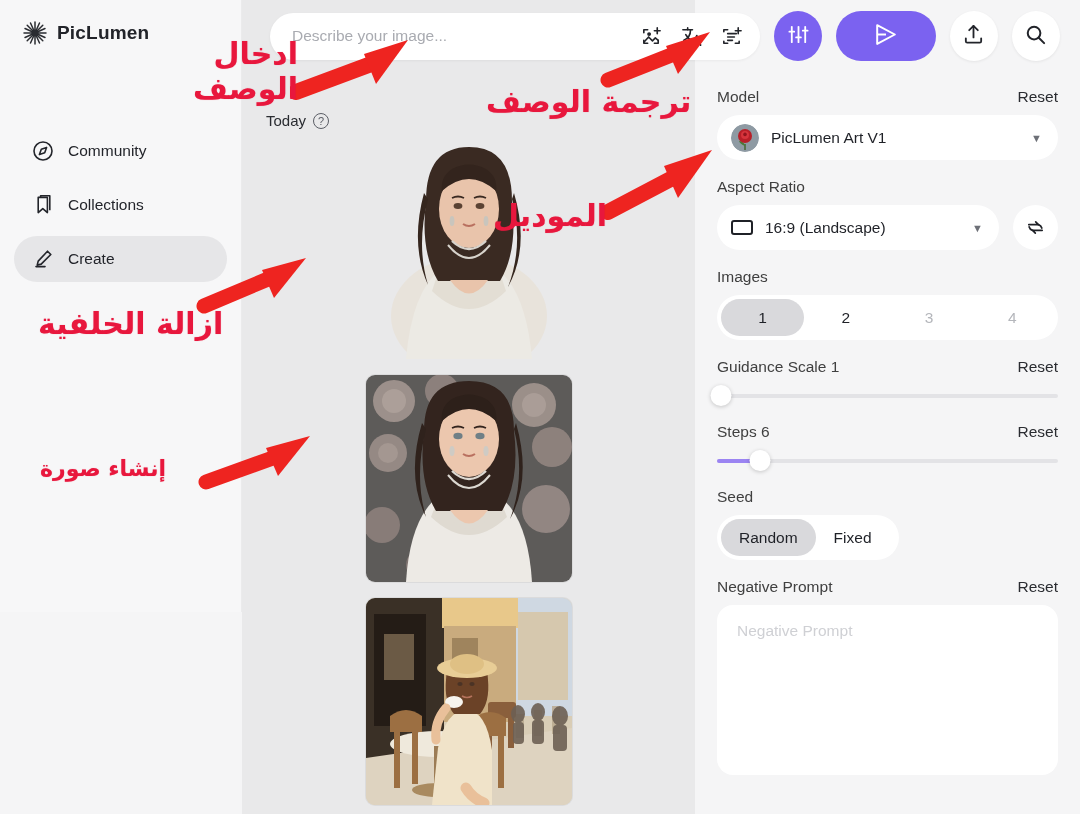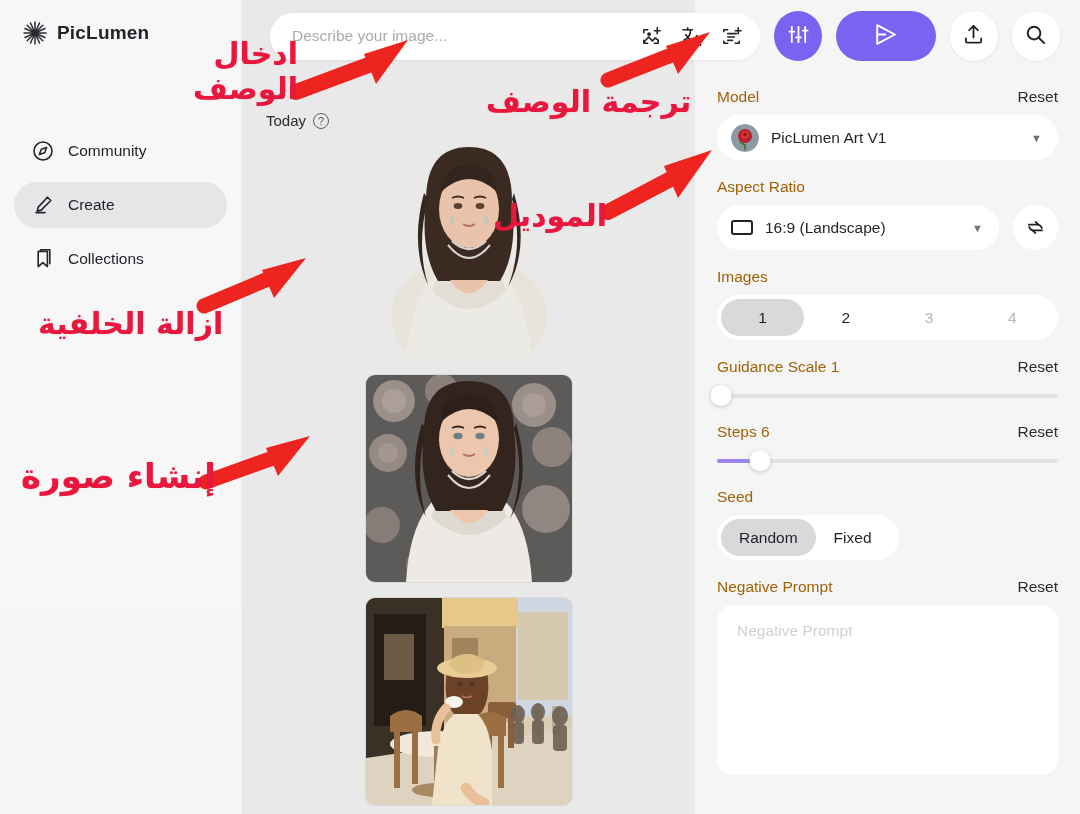--- a/index.html
+++ b/index.html
@@ -84,21 +84,21 @@
 
   
   .panel {
     width: 385px; flex: 0 0 385px; height: 814px; background: #f5f5f6;
     padding: 88px 22px 0 22px; position: relative; z-index: 10;
   }
   .sec-head {
     display: flex; align-items: center; justify-content: space-between;
     margin-bottom: 9px;
   }
-  .sec-label { font-size: 15.5px; color: #a16207; }
+  .sec-label { font-size: 15.5px; color: #404040; }
   .reset { font-size: 15.5px; color: #2a2c31; cursor: pointer; }
 
   .field {
     height: 45px; background: #fff; border-radius: 23px; display: flex;
     align-items: center; padding: 0 16px 0 14px; gap: 12px; cursor: pointer;
   }
   .model-thumb { width: 28px; height: 28px; border-radius: 50%; flex: 0 0 28px; overflow: hidden; }
   .field-text { flex: 1 1 auto; font-size: 15.5px; color: #1f2127; }
   .caret { color: #6d7077; font-size: 11px; }
 
@@ -177,38 +177,38 @@
       <div class="nav-item">
         <span class="nav-ico">
           <svg viewBox="0 0 22 22" width="22" height="22" fill="none" stroke="#23252b" stroke-width="1.6">
             <circle cx="11" cy="11" r="9"></circle>
             <path d="M14.6 7.4 L9.3 9.3 L7.4 14.6 L12.7 12.7 Z" stroke-linejoin="round"></path>
           </svg>
         </span>
         <span>Community</span>
       </div>
 
+      <div class="nav-item">
+        <span class="nav-ico">
+          <svg viewBox="0 0 22 22" width="22" height="22" fill="none" stroke="#23252b" stroke-width="1.6" stroke-linejoin="round">
+            <path d="M6.2 3.4 H15.4 V18.6 L10.8 14.6 L6.2 18.6 Z"></path>
+            <path d="M8.6 3.4 V1.8 H17.8 V16.2"></path>
+          </svg>
+        </span>
+        <span>Collections</span>
+      </div>
+
       <div class="nav-item active">
         <span class="nav-ico">
           <svg viewBox="0 0 22 22" width="22" height="22" fill="none" stroke="#23252b" stroke-width="1.6" stroke-linecap="round" stroke-linejoin="round">
             <path d="M15.5 3.2 L18.8 6.5 L9.2 16.1 L5.2 17.1 L6.2 13.1 Z"></path>
             <path d="M4 18.6 L13 18.6"></path>
           </svg>
         </span>
         <span>Create</span>
-      </div>
-
-      <div class="nav-item">
-        <span class="nav-ico">
-          <svg viewBox="0 0 22 22" width="22" height="22" fill="none" stroke="#23252b" stroke-width="1.6" stroke-linejoin="round">
-            <path d="M6.2 3.4 H15.4 V18.6 L10.8 14.6 L6.2 18.6 Z"></path>
-            <path d="M8.6 3.4 V1.8 H17.8 V16.2"></path>
-          </svg>
-        </span>
-        <span>Collections</span>
       </div>
     </div>
   </div>
 
   <div class="gallery">
     <div class="gal-inner">
       <div class="today-row">
         <span>Today</span>
         <span class="q-mark">?</span>
       </div>
@@ -529,21 +529,21 @@
   </svg>
 
   <div class="anno" style="left:38px; top:306px; font-size:30px;">
     <div>ازالة الخلفية</div>
   </div>
   <svg class="arrow" style="left:196px; top:252px;" width="120" height="62" viewBox="0 0 120 62">
     <path d="M8 54 L84 22" stroke="#ee2420" stroke-width="15" stroke-linecap="round"></path>
     <path d="M110 6 L78 46 L66 18 Z" fill="#ee2420"></path>
   </svg>
 
-  <div class="anno" style="left:21px; top:456px; font-size:34px;">
+  <div class="anno" style="left:40px; top:456px; font-size:22px;">
     <div>إنشاء صورة</div>
   </div>
   <svg class="arrow" style="left:198px; top:430px;" width="122" height="62" viewBox="0 0 122 62">
     <path d="M8 52 L86 24" stroke="#ee2420" stroke-width="15" stroke-linecap="round"></path>
     <path d="M112 6 L80 46 L68 18 Z" fill="#ee2420"></path>
   </svg>
 
 </div>
 
 </body></html>

